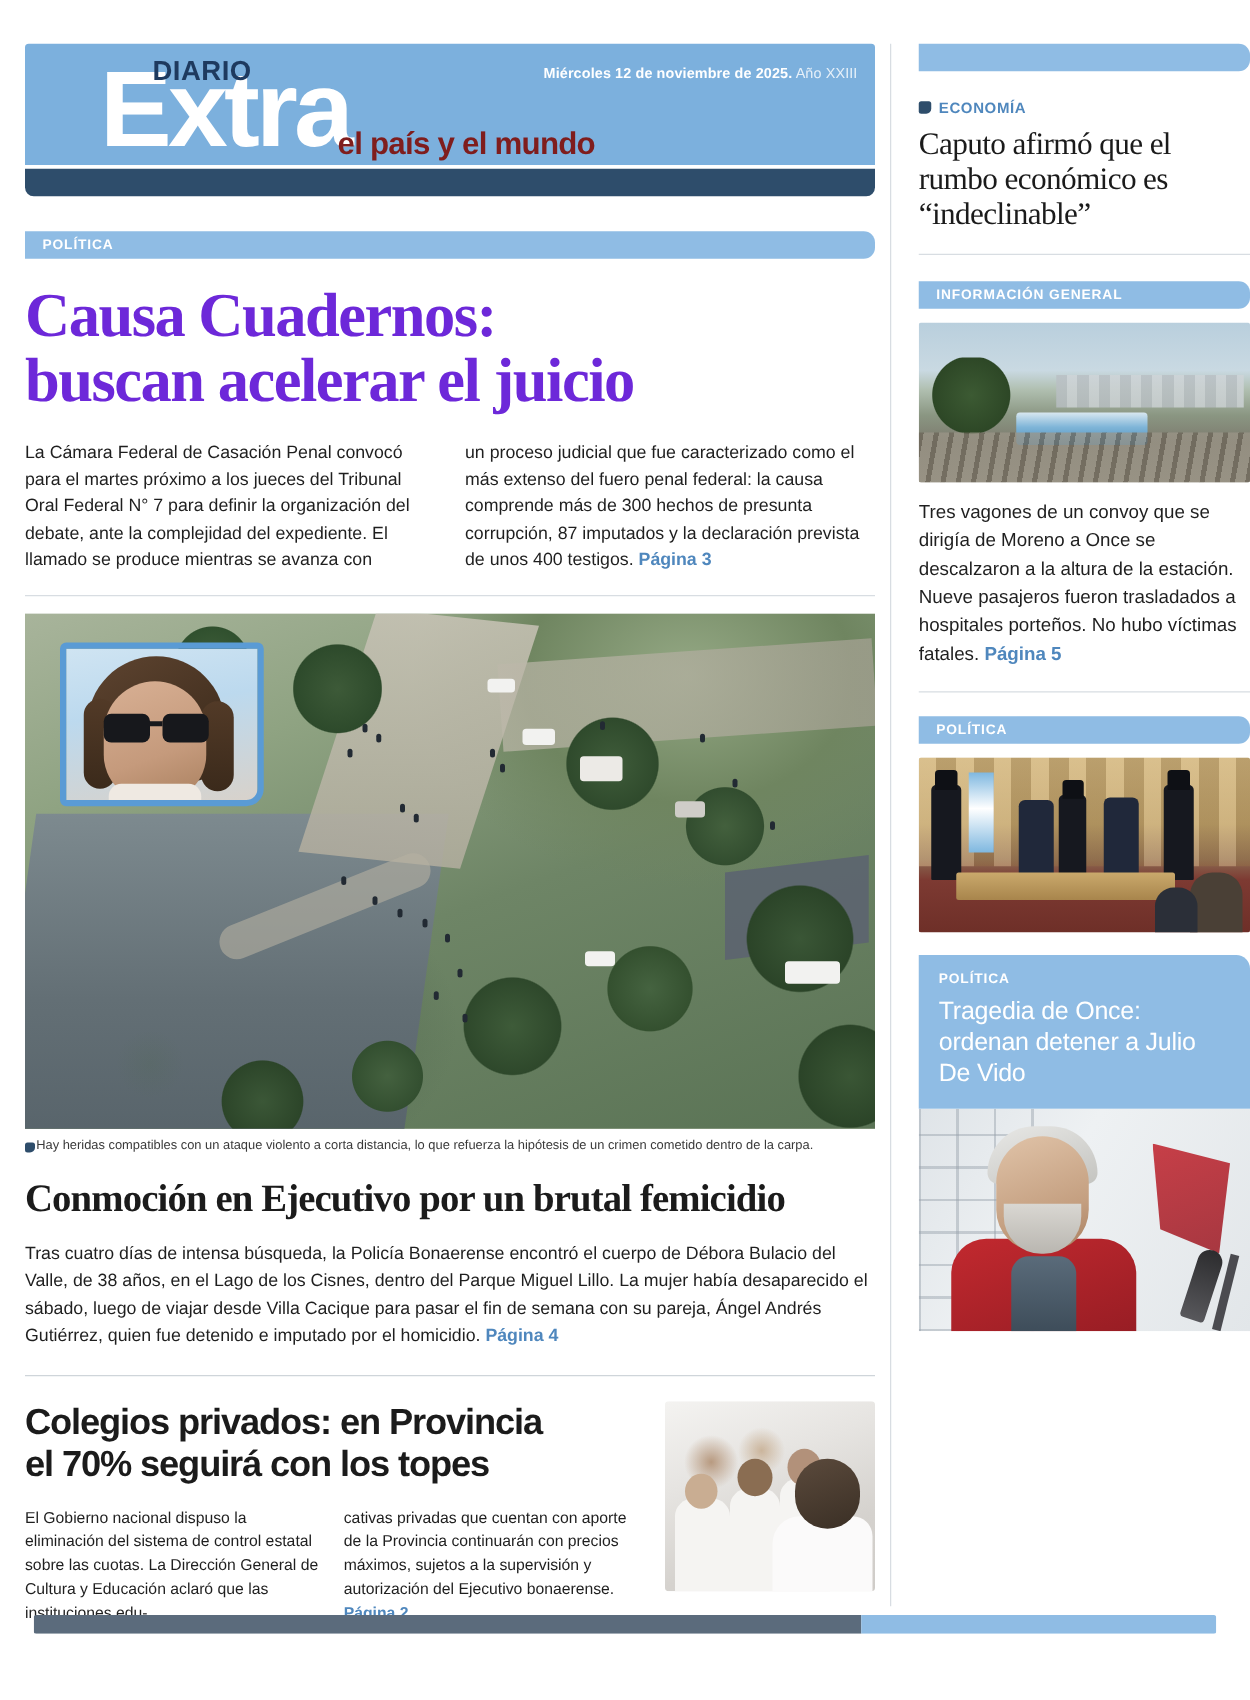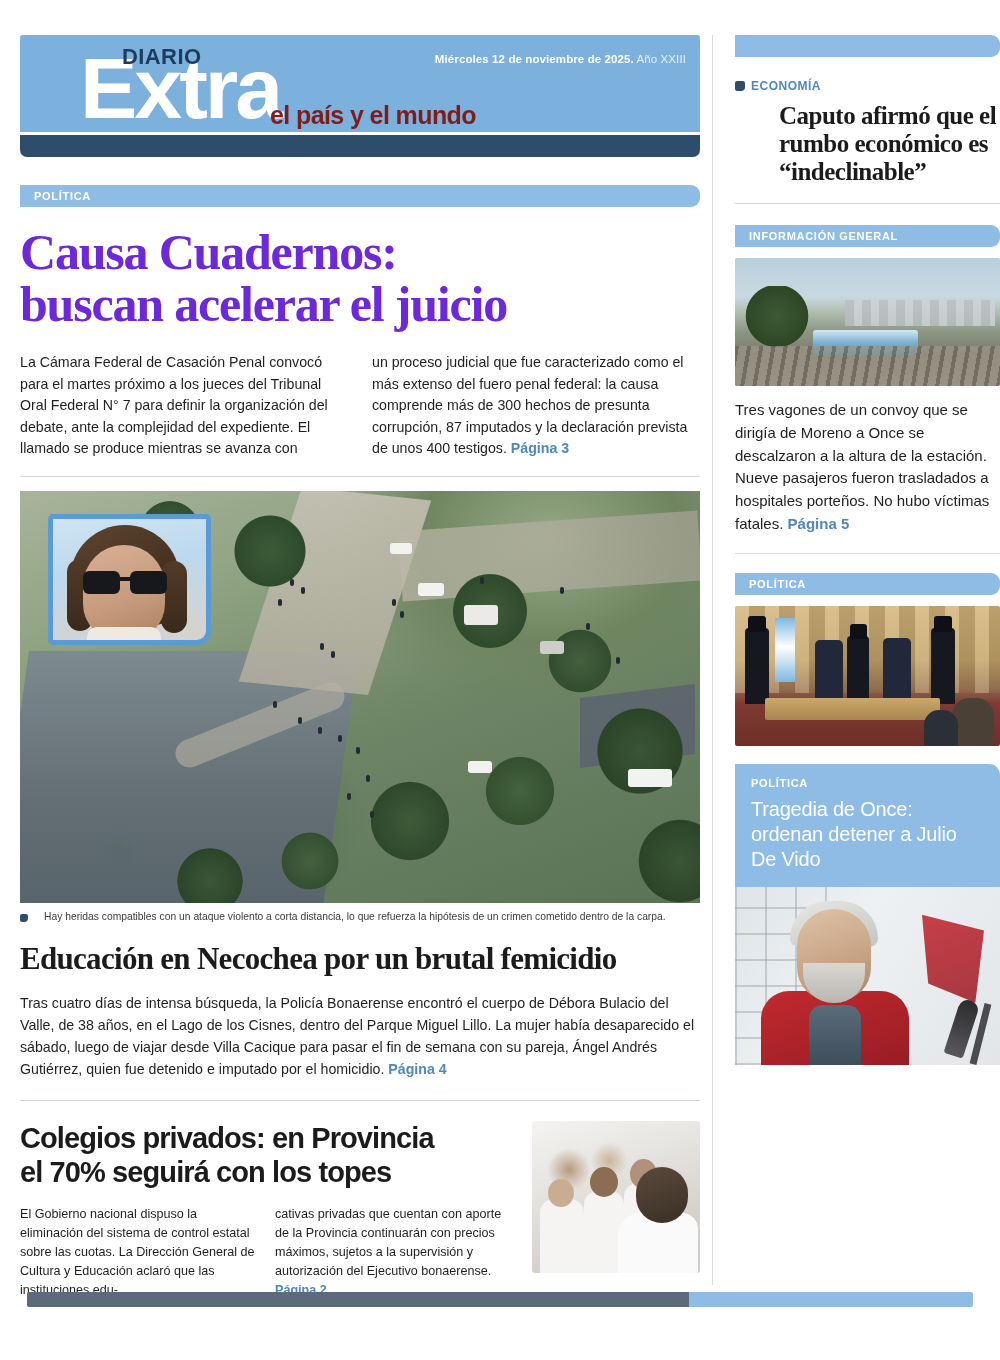--- a/index.html
+++ b/index.html
@@ -283,21 +283,21 @@
     left: 34px; top: 108px;
     width: 74px; height: 26px;
     background: #efe9e2;
     border-radius: 10px 10px 0 0;
   }
 
   
   .caption {
     display: flex;
     align-items: center;
-    gap: 16px;
+    gap: 1px;
     margin-top: 7px;
     font-size: 10.3px;
     color: #3a3a3a;
     line-height: 1.35;
   }
   .cap-bullet {
     width: 8px; height: 8px;
     background: #2e4d6b;
     border-radius: 2px 2px 4px 2px;
     flex: none;
@@ -373,27 +373,26 @@
   }
   .kicker-text {
     color: #4f87bd;
     font-size: 12px;
     font-weight: bold;
     letter-spacing: 0.5px;
   }
 
   .side-headline {
     font-family: "Liberation Serif", serif;
-    font-weight: bold;
+    font-weight: normal;
     font-size: 25px;
     line-height: 1.12;
     letter-spacing: -0.5px;
     margin-top: 9px;
     color: #1b1b1b;
-    margin-left: 44px;
   }
   .side-body {
     font-size: 15px;
     line-height: 1.52;
     margin-top: 13px;
     color: #1f1f1f;
   }
 
   .side-hr { height: 1px; background: #d8dde2; margin-top: 17px; }
 
@@ -664,21 +663,21 @@
             <div class="lens" style="left:47px;"></div>
           </div>
         </div>
       </div>
 
       <div class="caption">
         <span class="cap-bullet"></span>
         <span>Hay heridas compatibles con un ataque violento a corta distancia, lo que refuerza la hipótesis de un crimen cometido dentro de la carpa.</span>
       </div>
 
-      <h2 class="sec-headline">Educación en Necochea por un brutal femicidio</h2>
+      <h2 class="sec-headline">Conmoción en Ejecutivo por un brutal femicidio</h2>
 
       <p class="sec-body"><span>Tras cuatro días de intensa búsqueda, la Policía Bonaerense encontró el cuerpo de Débora Bulacio del Valle, de 38 años, en el Lago de los Cisnes, dentro del Parque Miguel Lillo. La mujer había desaparecido el sábado, luego de viajar desde Villa Cacique para pasar el fin de semana con su pareja, Ángel Andrés Gutiérrez, quien fue detenido e imputado por el homicidio.</span> <span class="pgref">Página 4</span></p>
 
       <div class="hr-strong"></div>
 
       <div class="bottom-story">
         <div class="bottom-left">
           <h2 class="bs-headline">
             <span>Colegios privados: en Provincia</span><br>
             <span>el 70% seguirá con los topes</span>

